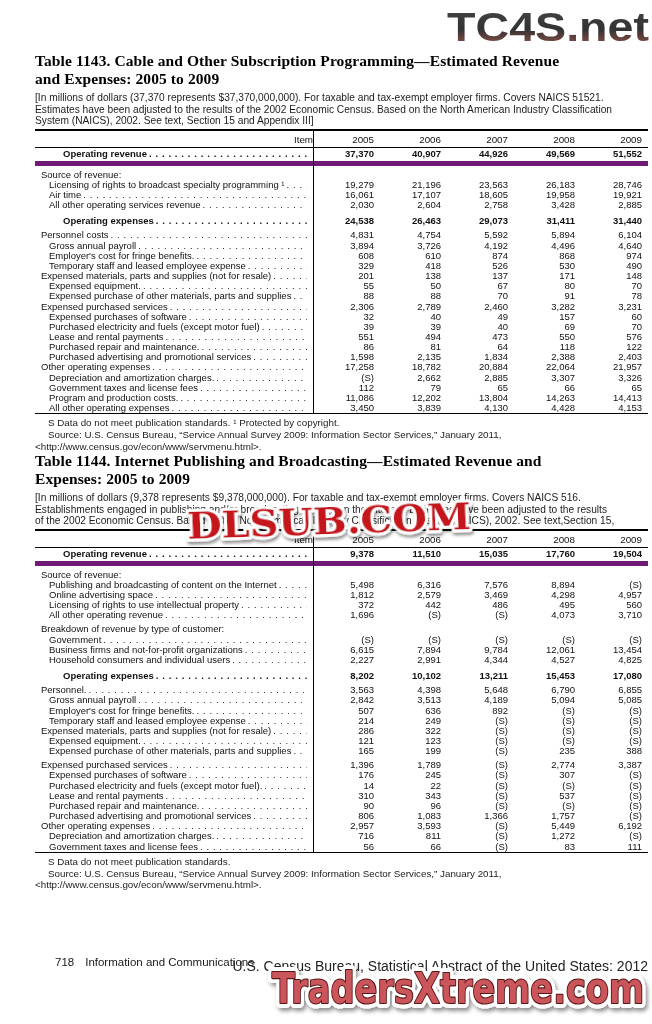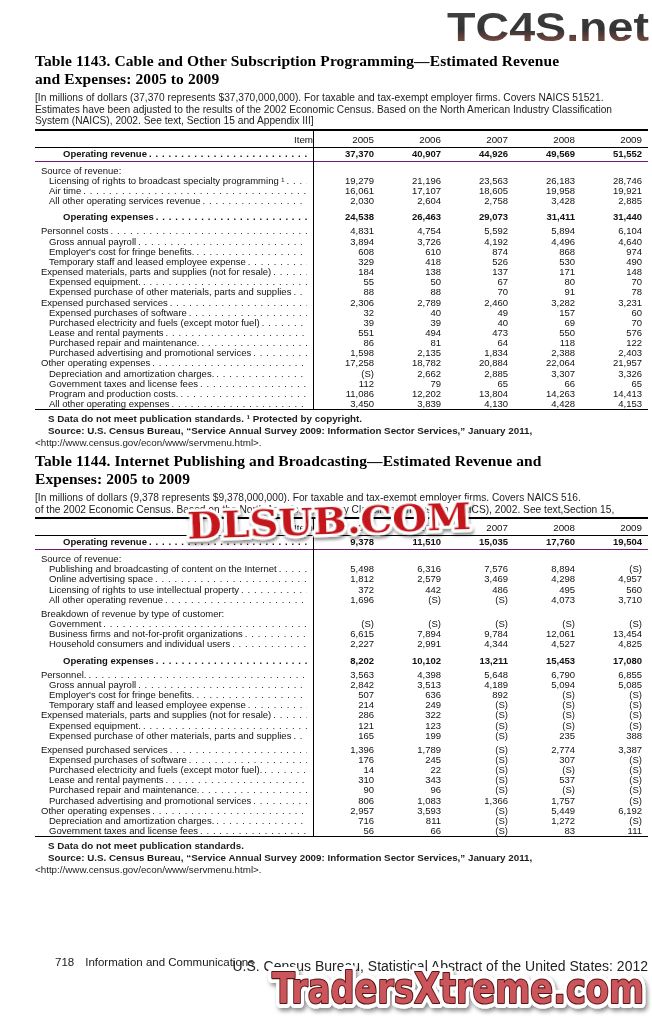--- a/index.html
+++ b/index.html
@@ -32,23 +32,23 @@
   .lbl{white-space:nowrap;}
   .dots{flex:1;overflow:hidden;white-space:nowrap;margin-left:2px;}
   .dots::after{
     letter-spacing:0.6px;
     content:" . . . . . . . . . . . . . . . . . . . . . . . . . . . . . . . . . . . . . . . . . . . . . . . . . . . . . . . . . . . . . . . . . . . .";
   }
   .cell{width:67px;text-align:right;padding-right:6px;box-sizing:border-box;white-space:nowrap;}
   .row-total{font-weight:bold;margin:1px 0;}
   .gap{margin-top:4px;}
   .row-total.gap{margin-top:6px;}
-  .rule-below{border-bottom:1px solid #701a75;padding-bottom:2px;margin-bottom:1px;}
+  .rule-below{border-bottom:5px solid #701a75;padding-bottom:2px;margin-bottom:1px;}
   .tfoot{margin-top:3px;font-size:9.8px;line-height:11.8px;color:#1c1c1c;}
-  .tfoot .findent{padding-left:13px;font-weight:bold;}
+  .tfoot .findent{padding-left:13px;}
   .footer-left{position:absolute;left:55px;top:956px;font-size:11.5px;color:#1a1a1a;}
   .footer-left .fsec{margin-left:11px;}
   .footer-src{position:absolute;right:4px;top:958px;font-size:14px;color:#222;}
   .wm{position:absolute;pointer-events:none;}
   #wm-top{top:2px;right:0;opacity:0.93;}
   #wm-mid{left:180px;top:489px;transform:rotate(-2deg);}
   #wm-bot{left:264px;top:953px;}
 </style>
 </head>
 <body>
@@ -174,21 +174,21 @@
         <span class="cell">418</span>
         <span class="cell">526</span>
         <span class="cell">530</span>
         <span class="cell">490</span>
       </div>
       <div class="trow">
         <span class="tlabel i0">
           <span class="lbl">Expensed materials, parts and supplies (not for resale)</span>
           <span class="dots"></span>
         </span>
-        <span class="cell">184</span>
+        <span class="cell">201</span>
         <span class="cell">138</span>
         <span class="cell">137</span>
         <span class="cell">171</span>
         <span class="cell">148</span>
       </div>
       <div class="trow">
         <span class="tlabel i1">
           <span class="lbl">Expensed equipment.</span>
           <span class="dots"></span>
         </span>
@@ -339,20 +339,21 @@
     </div>
 </section>
 
 <section class="tsec" id="sec-1">
   <h1 class="ttitle">
       <div>Table 1144. Internet Publishing and Broadcasting—Estimated Revenue and</div>
       <div>Expenses: 2005 to 2009</div>
     </h1>
   <div class="tnote">
       <div class="nline">[In millions of dollars (9,378 represents $9,378,000,000). For taxable and tax-exempt employer firms. Covers NAICS 516.</div>
+      <div class="nline">Establishments engaged in publishing and/or broadcasting content on the Internet. Estimates have been adjusted to the results</div>
       <div class="nline">of the 2002 Economic Census. Based on the North American Industry Classification System (NAICS), 2002. See text,Section 15,</div>
     </div>
   <div class="tgrid">
       <div class="thead">
         <span class="hitem">Item</span>
         <span class="hyear">2005</span>
         <span class="hyear">2006</span>
         <span class="hyear">2007</span>
         <span class="hyear">2008</span>
         <span class="hyear">2009</span>

